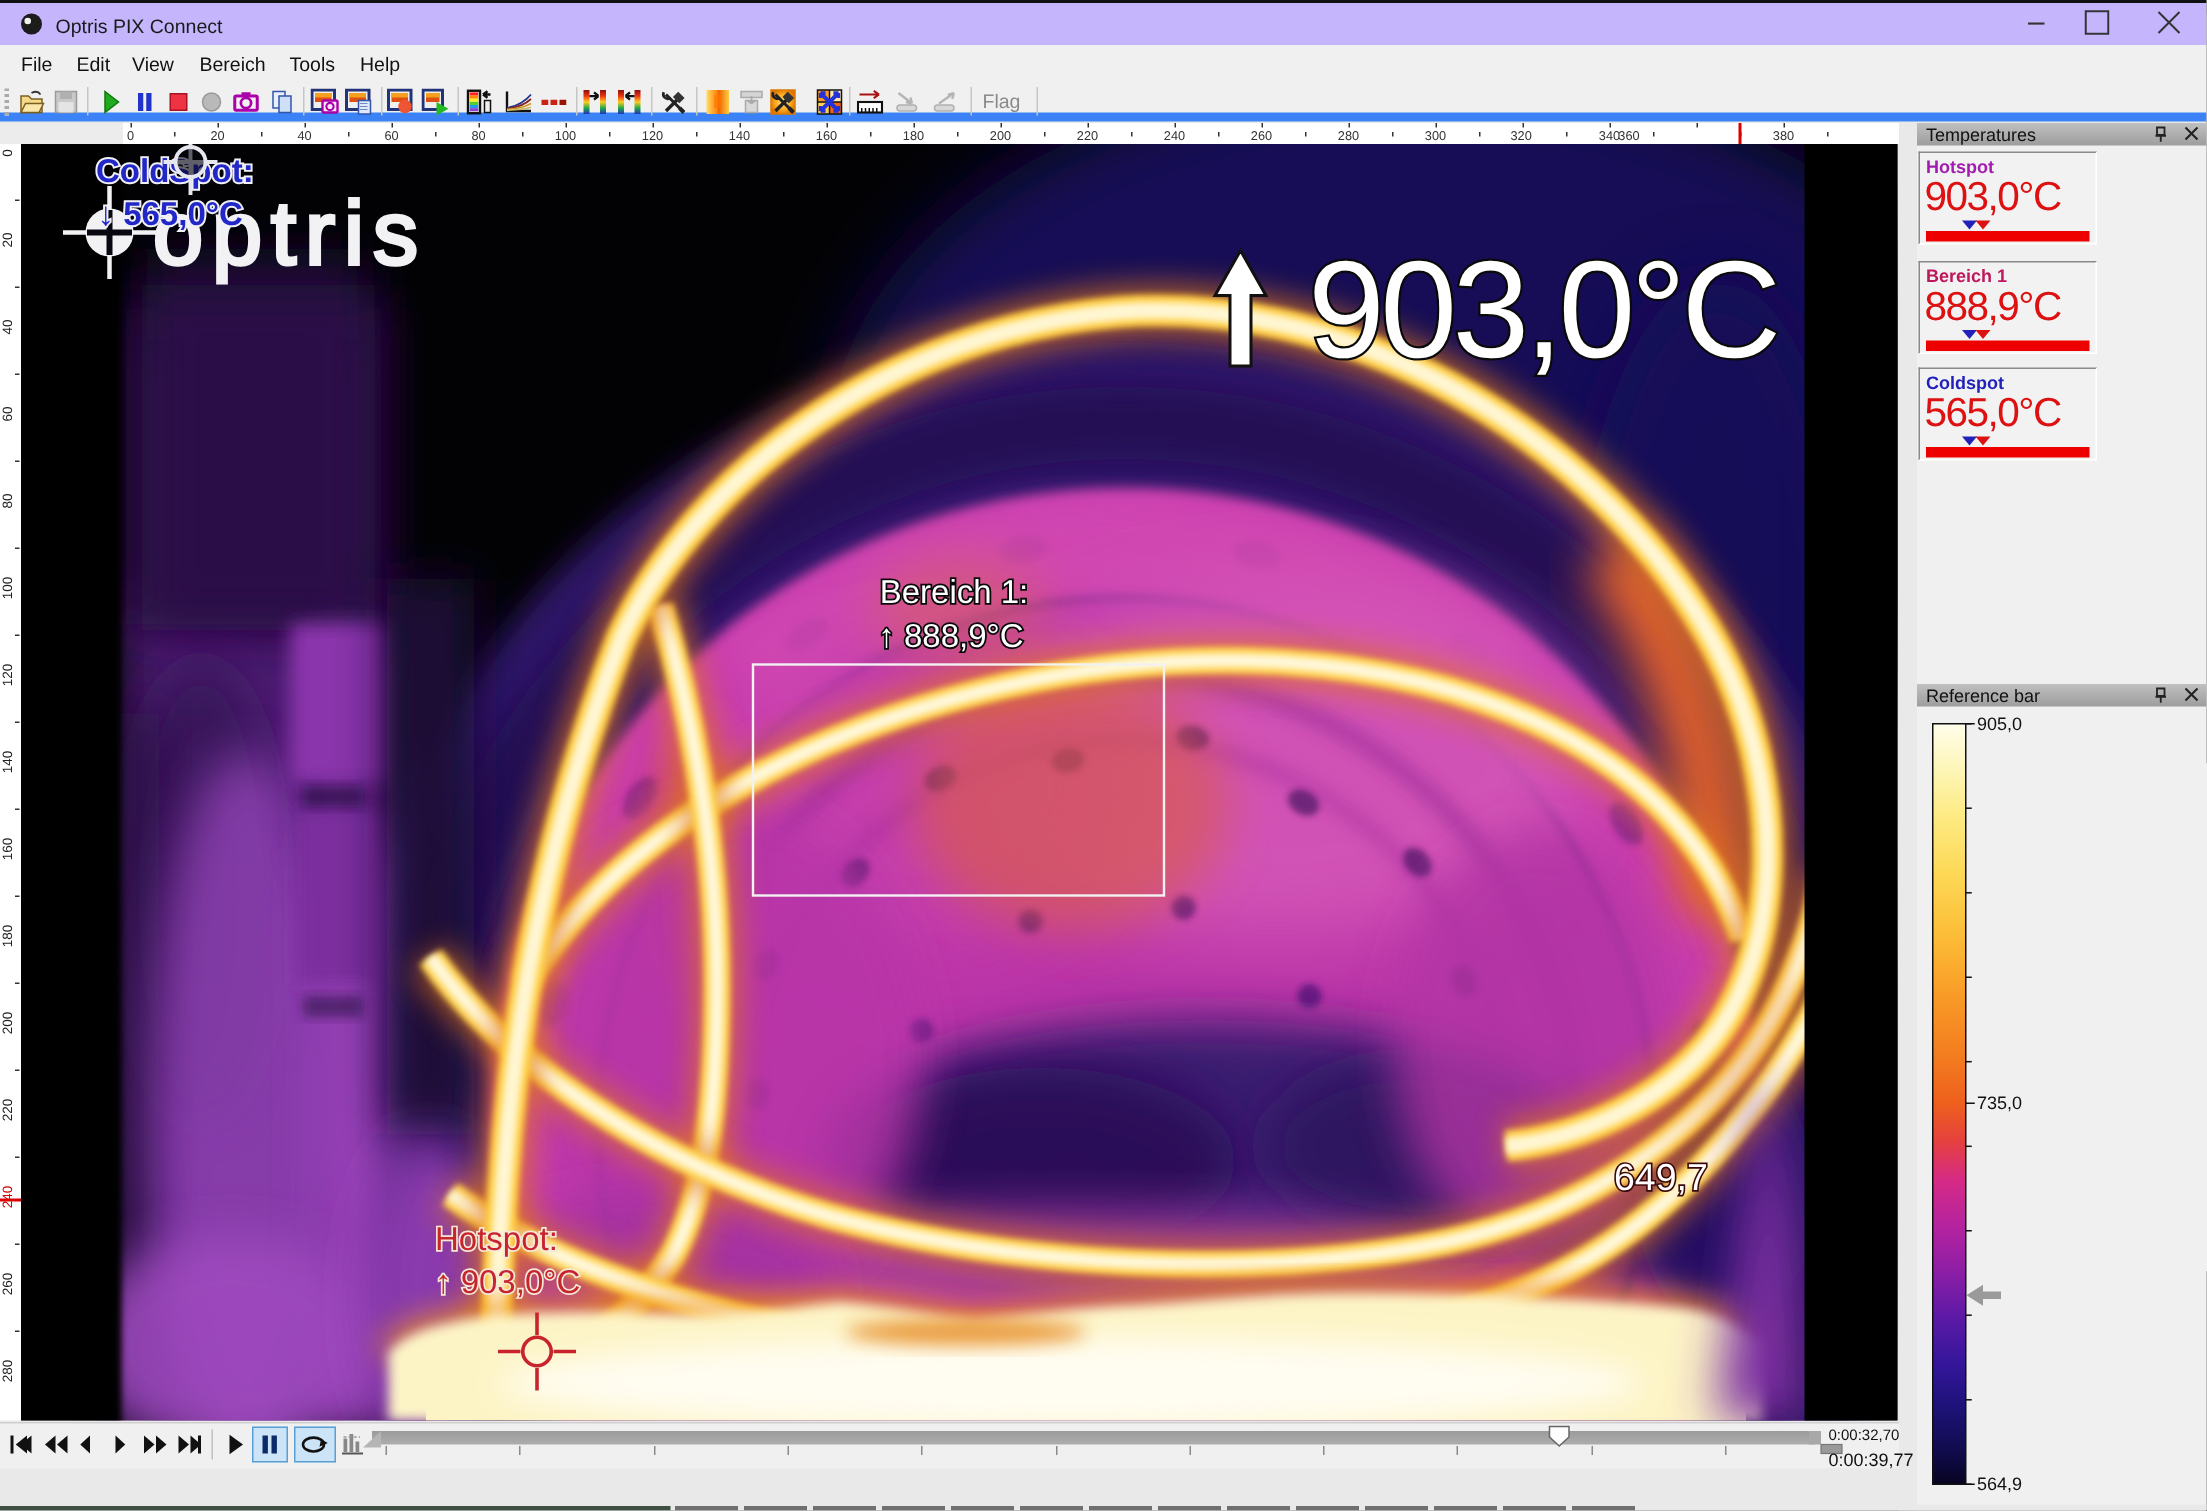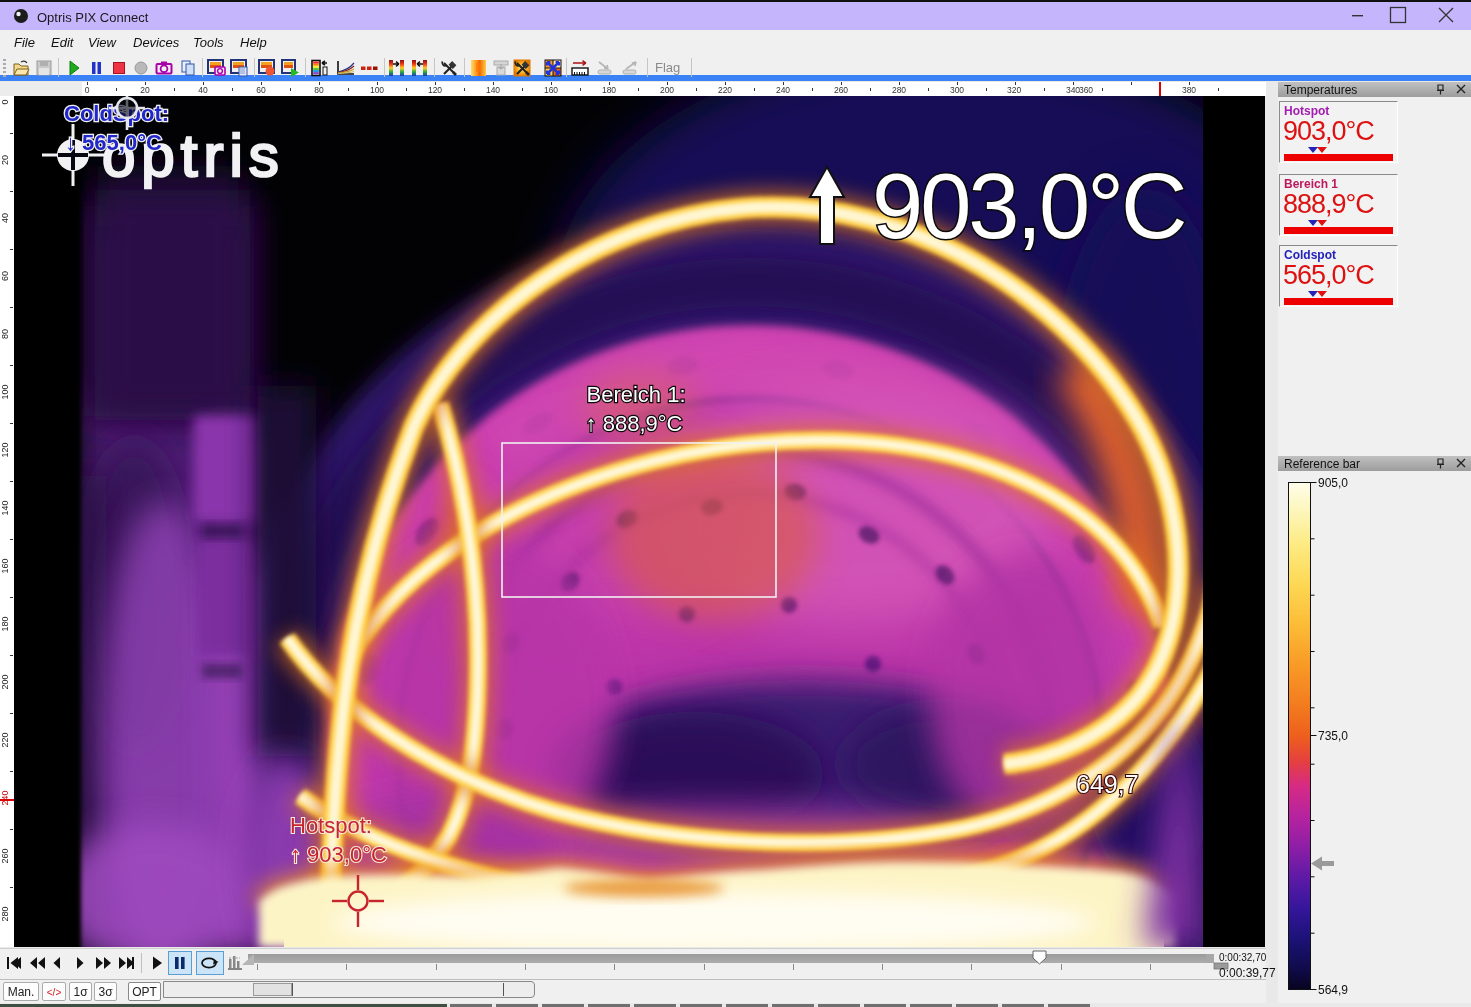--- a/index.html
+++ b/index.html
@@ -5,21 +5,21 @@
   * { margin:0; padding:0; box-sizing:border-box; }
   html,body { width:1471px; height:1007px; overflow:hidden; background:#e9e9e9;
     font-family:"Liberation Sans", sans-serif; }
   .abs { position:absolute; }
   #page { position:relative; width:1471px; height:1007px; }
   
   #topline { left:0; top:0; width:1471px; height:2px; background:#101010; }
   #titlebar { left:0; top:2px; width:1471px; height:28px; background:#c4b5fd; }
   #titletxt { left:37px; top:8px; font-size:13px; color:#1a1a1a; }
   #menubar { left:0; top:30px; width:1471px; height:25px; background:#f0f0f0; font-size:13px; color:#111; }
-  .mi { position:absolute; top:5px;font-style:italic; }
+  .mi { position:absolute; top:5px; }
   #toolbar { left:0; top:55px; width:1471px; height:26px; background:#f0f0f0; border-bottom:6px solid #3b82f6; }
   .sep { position:absolute; top:3px; width:1px; height:19px; background:#c6c6c6; }
   
   #hrulrow { left:0; top:82px; width:1266px; height:14px; background:#ececec; }
   #hruler { left:82px; top:0; width:1184px; height:14px; background:#ffffff; }
   #vruler { left:0; top:96px; width:14px; height:851px; background:#ffffff; }
   .rlab { position:absolute; font-size:9px; color:#333; }
   .tick { position:absolute; background:#333; }
   
   #rgap { left:1266px; top:82px; width:12px; height:925px; background:#e9e9e9; }
@@ -59,21 +59,21 @@
     <svg class="abs" style="left:1344px;top:0" width="120" height="28">
       <rect x="8" y="13" width="11" height="1.4" fill="#333"></rect>
       <rect x="46.5" y="5.5" width="15" height="15" fill="none" stroke="#333" stroke-width="1.3"></rect>
       <path d="M95 6 L109 20 M109 6 L95 20" stroke="#333" stroke-width="1.3"></path>
     </svg>
   </div>
   <div id="menubar" class="abs">
     <span class="mi" style="left:14px">File</span>
     <span class="mi" style="left:51px">Edit</span>
     <span class="mi" style="left:88px">View</span>
-    <span class="mi" style="left:133px">Devices</span>
+    <span class="mi" style="left:133px">Bereich</span>
     <span class="mi" style="left:193px">Tools</span>
     <span class="mi" style="left:240px">Help</span>
   </div>
   <div id="toolbar" class="abs">
     <div class="abs" style="left:3px;top:4px;width:3px;height:18px;background:repeating-linear-gradient(#aaa 0 2px,#f0f0f0 2px 4px)"></div>
       <svg class="abs" style="left:12px;top:4px" width="18" height="18">
         <path d="M2 5 h5 l2 2 h7 v9 H2 z" fill="#f4d98a" stroke="#7a6020" stroke-width="1"></path>
         <path d="M2 16 l3-6 h12 l-3 6 z" fill="#fbe7a9" stroke="#7a6020" stroke-width="1"></path>
         <path d="M9 3 q4 -2 6 1" fill="none" stroke="#333" stroke-width="1.2"></path>
       </svg>
@@ -634,32 +634,20 @@
       <div class="abs" style="left:882px;top:15px;width:1px;height:6px;background:#8a8a8a"></div>
       <div class="abs" style="left:971px;top:15px;width:1px;height:6px;background:#8a8a8a"></div>
       <div class="abs" style="left:1061px;top:15px;width:1px;height:6px;background:#8a8a8a"></div>
       <div class="abs" style="left:1150px;top:15px;width:1px;height:6px;background:#8a8a8a"></div>
       <svg class="abs" style="left:1031px;top:1px" width="18" height="16">
         <path d="M2 1 H15 V8 L8.5 14 L2 8 z" fill="#fdfdfd" stroke="#666"></path>
       </svg>
       <div class="abs" style="left:1219px;top:3px;font-size:10px;color:#111">0:00:32,70</div>
       <div class="abs" style="left:1219px;top:17px;font-size:12px;color:#111">0:00:39,77</div>
     </div>
-  <div id="pb2" class="abs">
-    <div class="btn2" style="left:3px;width:36px"><span style="position:relative;top:2px">Man.</span></div>
-    <div class="btn2" style="left:42px;width:24px;color:#cc2222"><span style="position:relative;top:2px;font-size:10px">&lt;/&gt;</span></div>
-    <div class="btn2" style="left:69px;width:23px"><span style="position:relative;top:2px">1σ</span></div>
-    <div class="btn2" style="left:94px;width:23px"><span style="position:relative;top:2px">3σ</span></div>
-    <div class="btn2" style="left:128px;width:33px;border-color:#888"><span style="position:relative;top:2px">OPT</span></div>
-    <div class="abs" style="left:163px;top:1px;width:372px;height:17px;border:1px solid #888;border-radius:0 4px 4px 0;background:#ededed">
-      <div class="abs" style="left:89px;top:1px;width:39px;height:13px;background:#e2e2e2;border:1px solid #9a9a9a"></div>
-      <div class="abs" style="left:128px;top:1px;width:1px;height:13px;background:#555"></div>
-      <div class="abs" style="left:339px;top:1px;width:1px;height:13px;background:#555"></div>
-    </div>
-  </div>
   <div id="bstrip" class="abs">
       <div class="abs" style="left:0;top:1px;width:447px;height:3px;background:#3f4f41"></div>
       <div class="abs" style="left:450px;top:1px;width:42px;height:3px;background:#6f6f6f"></div>
       <div class="abs" style="left:496px;top:1px;width:42px;height:3px;background:#6f6f6f"></div>
       <div class="abs" style="left:542px;top:1px;width:42px;height:3px;background:#6f6f6f"></div>
       <div class="abs" style="left:588px;top:1px;width:42px;height:3px;background:#6f6f6f"></div>
       <div class="abs" style="left:634px;top:1px;width:42px;height:3px;background:#6f6f6f"></div>
       <div class="abs" style="left:680px;top:1px;width:42px;height:3px;background:#6f6f6f"></div>
       <div class="abs" style="left:726px;top:1px;width:42px;height:3px;background:#6f6f6f"></div>
       <div class="abs" style="left:772px;top:1px;width:42px;height:3px;background:#6f6f6f"></div>

